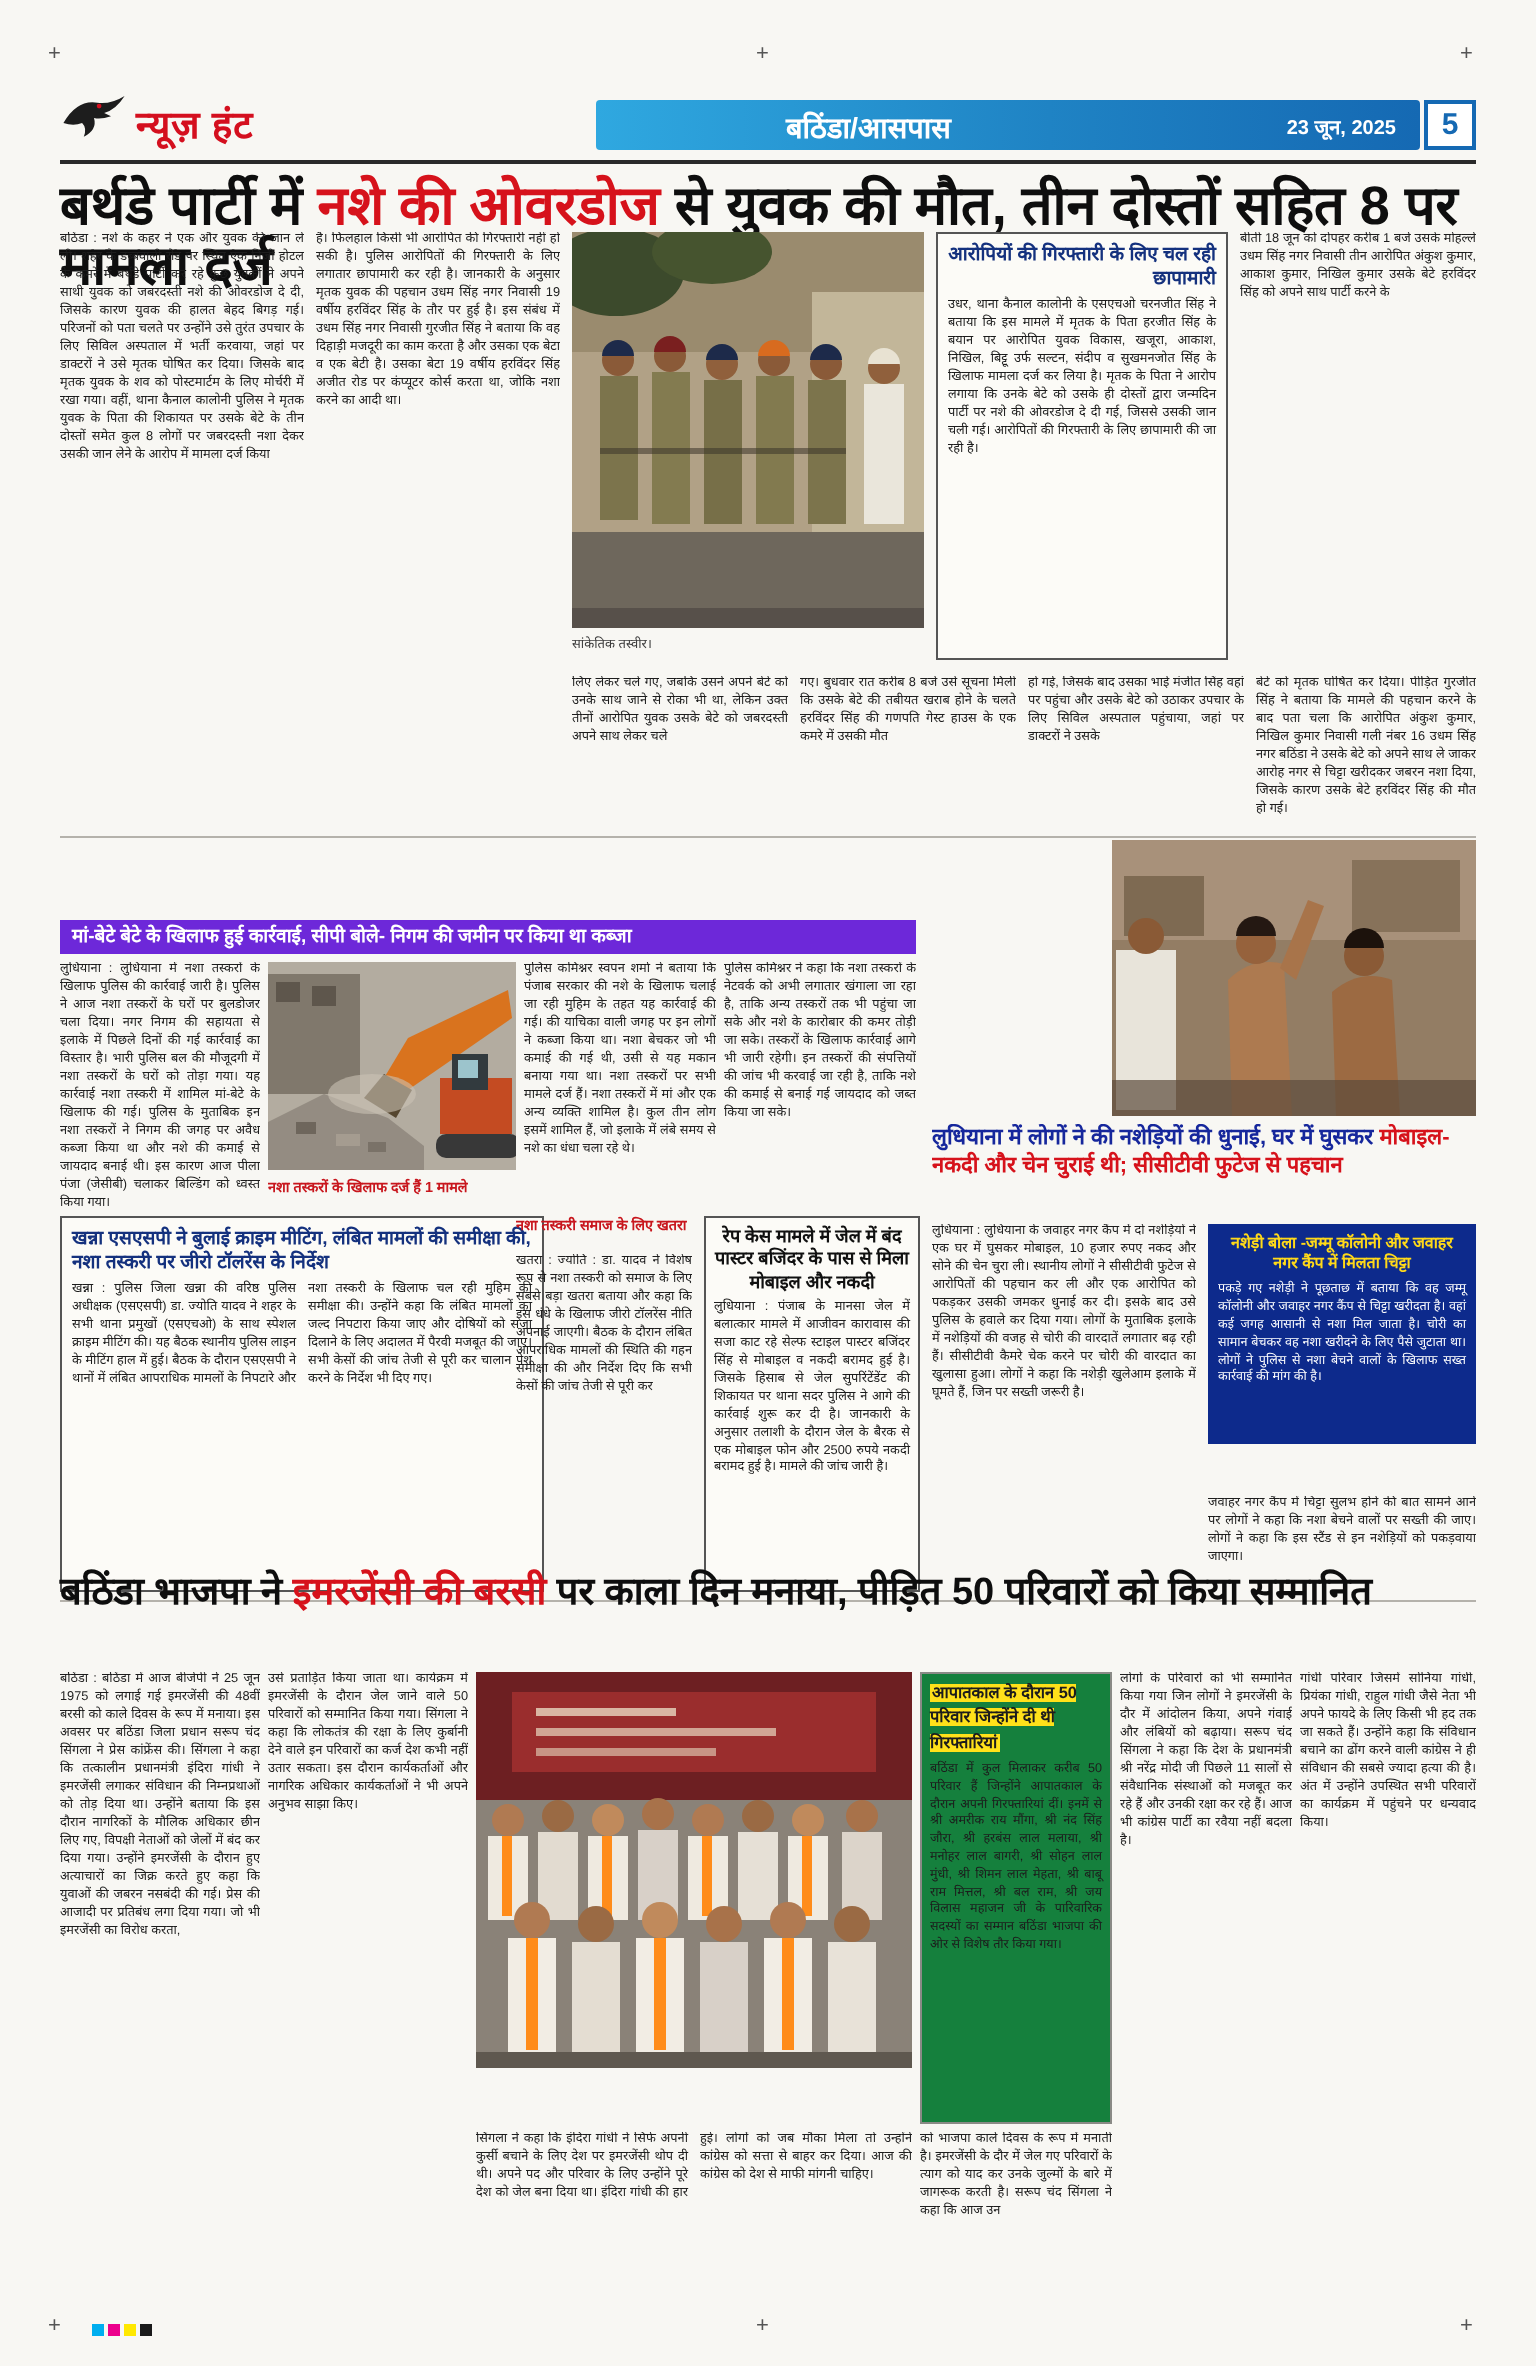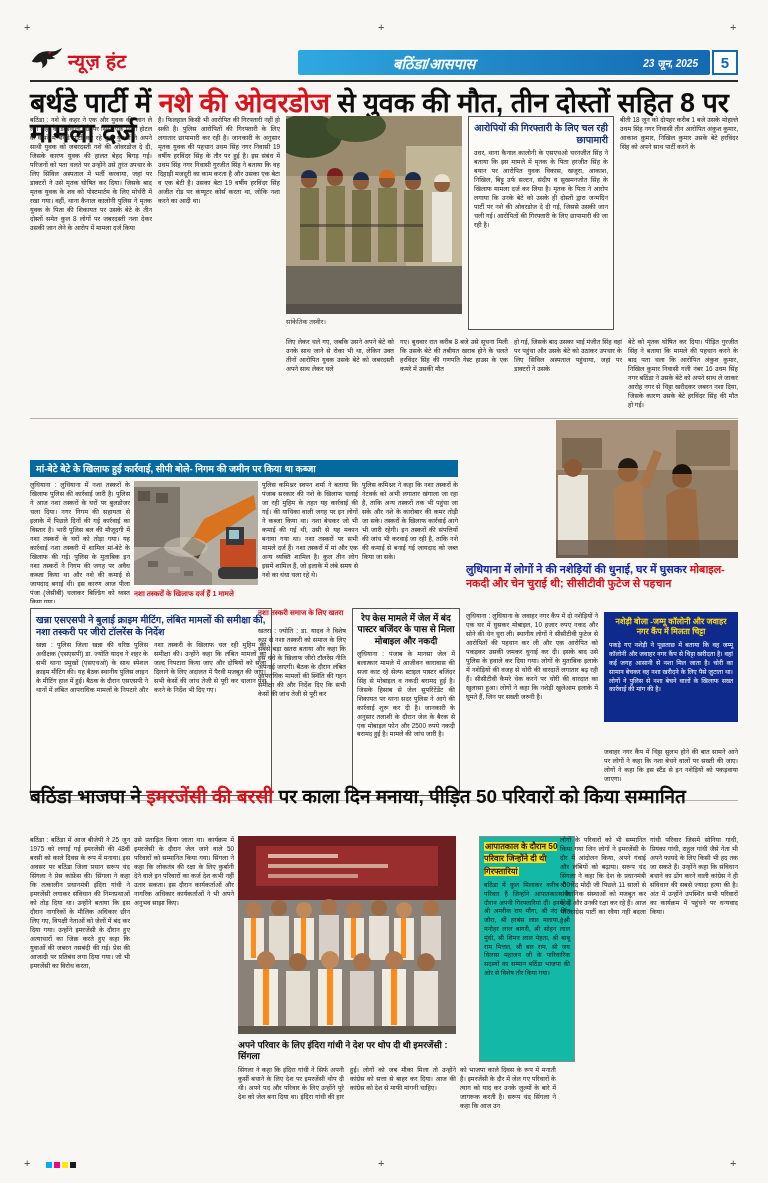--- a/index.html
+++ b/index.html
@@ -8,43 +8,43 @@
          font-family:"Liberation Sans","DejaVu Sans",sans-serif;overflow:hidden;color:#1c1c1c;}
   .abs{position:absolute;}
   .bt{position:absolute;font-size:6.4px;line-height:1.4;text-align:justify;color:#1d1d1d;overflow:hidden;word-break:break-word;}
   .crop{position:absolute;color:#555;font-size:11px;line-height:1;}
   .regdot{position:absolute;width:6px;height:6px;}
   
   .logo{position:absolute;left:30px;top:46px;display:flex;align-items:center;gap:4px;}
   .logo-text{font-size:19px;font-weight:800;color:#d40f1e;letter-spacing:.5px;}
   .bluebar{position:absolute;left:298px;top:50px;width:412px;height:25px;
            background:linear-gradient(90deg,#2fa8e0 0%,#1f83c4 55%,#1569b3 100%);
-           border-radius:2px;font-style:italic;}
+           border-radius:2px;}
   .section-label{position:absolute;left:95px;top:3px;color:#fff;font-size:14.5px;font-weight:800;}
   .date-label{position:absolute;right:12px;top:6px;color:#fff;font-size:10px;font-weight:700;}
   .pagebox{position:absolute;left:712px;top:50px;width:26px;height:25px;background:#fff;
            border:2px solid #1569b3;color:#1569b3;font-size:15px;font-weight:800;
            display:flex;align-items:center;justify-content:center;}
   .toprule{position:absolute;left:30px;top:80px;width:708px;height:2px;background:#2a2a2a;}
   .divider{position:absolute;left:30px;width:708px;height:1px;background:#b5b2ab;}
   
   .h1{position:absolute;font-weight:800;color:#0e0e0e;line-height:1.12;}
   .red{color:#d6121b;}
   .blue{color:#16279c;}
-  .subbar{position:absolute;background:#0369a1;color:#fff;font-weight:700;font-size:9.5px;
+  .subbar{position:absolute;background:#6d28d9;color:#fff;font-weight:700;font-size:9.5px;
           line-height:17px;padding-left:6px;overflow:hidden;white-space:nowrap;}
   .boxed{position:absolute;border:1px solid #555;padding:5px;background:#fcfbf7;overflow:hidden;}
   .boxtitle-blue{font-size:9.5px;font-weight:800;color:#14317e;line-height:1.25;text-align:right;}
   .boxtitle-dark{font-size:9px;font-weight:800;color:#101010;line-height:1.25;text-align:center;}
   .boxbody{font-size:6.4px;line-height:1.4;text-align:justify;margin-top:3px;}
   .minihead{position:absolute;font-size:7.2px;font-weight:800;color:#c8161d;line-height:1.25;overflow:hidden;}
   .bluebox{position:absolute;background:#0d2a8c;padding:5px;overflow:hidden;}
   .bluebox .t{color:#ffd919;font-size:8px;font-weight:800;line-height:1.3;text-align:center;}
   .bluebox .b{color:#fff;font-size:6.3px;line-height:1.42;text-align:justify;margin-top:3px;}
-  .ybox{position:absolute;border:1px solid #8a8a86;padding:4px;overflow:hidden;background:#14b8a6;margin-left:19px;}
+  .ybox{position:absolute;border:1px solid #8a8a86;padding:4px;overflow:hidden;background:#15803d;}
   .ybox .t{font-size:8.2px;font-weight:800;line-height:1.5;}
   .ybox .t span{background:#ffe11a;padding:0 1px;}
   .ybox .b{font-size:6.3px;line-height:1.4;text-align:justify;margin-top:3px;}
   .caption{position:absolute;font-size:6.5px;color:#3a3a3a;overflow:hidden;}
   .photo{position:absolute;overflow:hidden;background:#999;}
   .photo svg{display:block;width:100%;height:100%;}
   .photosub{position:absolute;font-size:9px;font-weight:800;color:#101010;line-height:1.25;overflow:hidden;}
   .twocol{column-count:2;column-gap:6px;}
 </style>
 </head>
@@ -258,21 +258,20 @@
           <rect x="112" y="135" width="24" height="56" fill="#d8d0c8"></rect>
         <circle cx="156" cy="124" r="9" fill="#b07a52"></circle>
           <rect x="144" y="133" width="24" height="58" fill="#f2ede4"></rect>
           <rect x="153" y="133" width="6" height="56" fill="#ff8c1a"></rect>
         <circle cx="188" cy="126" r="9" fill="#9a6a44"></circle>
           <rect x="176" y="135" width="24" height="56" fill="#e8e2d8"></rect>
       </g>
       <rect y="190" width="218" height="8" fill="#5f584f"></rect>
     </svg>
   </div>
-  <div class="photosub" style="left:238px;top:1040px;width:218px;height:24px;">अपने परिवार के लिए इंदिरा गांधी ने देश पर थोप दी थी इमरजेंसी : सिंगला</div>
   <div class="bt twocol" style="left:238px;top:1066px;width:218px;height:82px;">सिंगला ने कहा कि इंदिरा गांधी ने सिर्फ अपनी कुर्सी बचाने के लिए देश पर इमरजेंसी थोप दी थी। अपने पद और परिवार के लिए उन्होंने पूरे देश को जेल बना दिया था। इंदिरा गांधी की हार हुई। लोगों को जब मौका मिला तो उन्होंने कांग्रेस को सत्ता से बाहर कर दिया। आज की कांग्रेस को देश से माफी मांगनी चाहिए।</div>
 
   <div class="ybox" style="left:460px;top:836px;width:96px;height:226px;">
     <div class="t"><span>आपातकाल के दौरान 50 परिवार जिन्होंने दी थी गिरफ्तारियां</span></div>
     <div class="b">बठिंडा में कुल मिलाकर करीब 50 परिवार हैं जिन्होंने आपातकाल के दौरान अपनी गिरफ्तारियां दीं। इनमें से श्री अमरीक राय मौंगा, श्री नंद सिंह जौरा, श्री हरबंस लाल मलाया, श्री मनोहर लाल बागरी, श्री सोहन लाल मुंधी, श्री शिमन लाल मेहता, श्री बाबू राम मित्तल, श्री बल राम, श्री जय विलास महाजन जी के पारिवारिक सदस्यों का सम्मान बठिंडा भाजपा की ओर से विशेष तौर किया गया।</div>
   </div>
   <div class="bt" style="left:460px;top:1066px;width:96px;height:82px;">को भाजपा काले दिवस के रूप में मनाती है। इमरजेंसी के दौर में जेल गए परिवारों के त्याग को याद कर उनके जुल्मों के बारे में जागरूक करती है। सरूप चंद सिंगला ने कहा कि आज उन</div>
 
   <div class="bt" style="left:560px;top:836px;width:86px;height:312px;">लोगों के परिवारों को भी सम्मानित किया गया जिन लोगों ने इमरजेंसी के दौर में आंदोलन किया, अपने गंवाई और लंबियों को बढ़ाया। सरूप चंद सिंगला ने कहा कि देश के प्रधानमंत्री श्री नरेंद्र मोदी जी पिछले 11 सालों से संवैधानिक संस्थाओं को मजबूत कर रहे हैं और उनकी रक्षा कर रहे हैं। आज भी कांग्रेस पार्टी का रवैया नहीं बदला है।</div>
   <div class="bt" style="left:650px;top:836px;width:88px;height:312px;">गांधी परिवार जिसमें सोनिया गांधी, प्रियंका गांधी, राहुल गांधी जैसे नेता भी अपने फायदे के लिए किसी भी हद तक जा सकते हैं। उन्होंने कहा कि संविधान बचाने का ढोंग करने वाली कांग्रेस ने ही संविधान की सबसे ज्यादा हत्या की है। अंत में उन्होंने उपस्थित सभी परिवारों का कार्यक्रम में पहुंचने पर धन्यवाद किया।</div>

